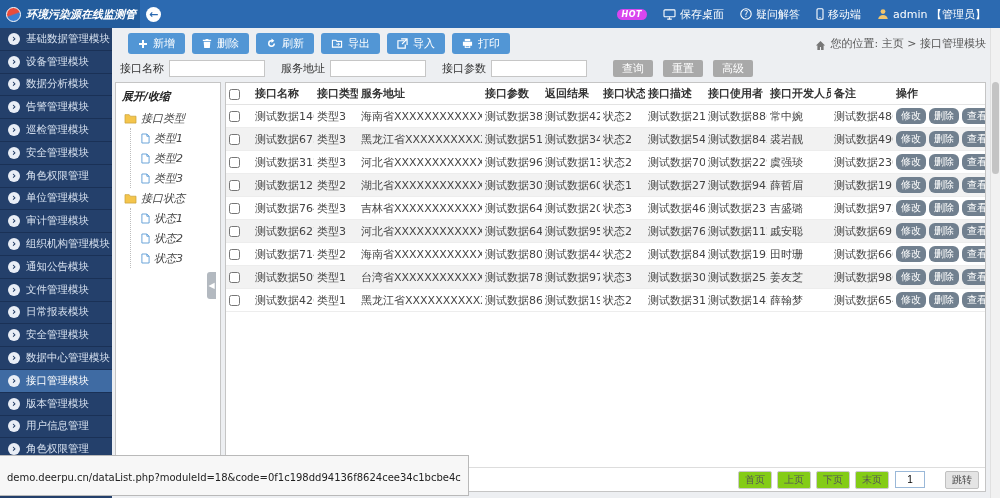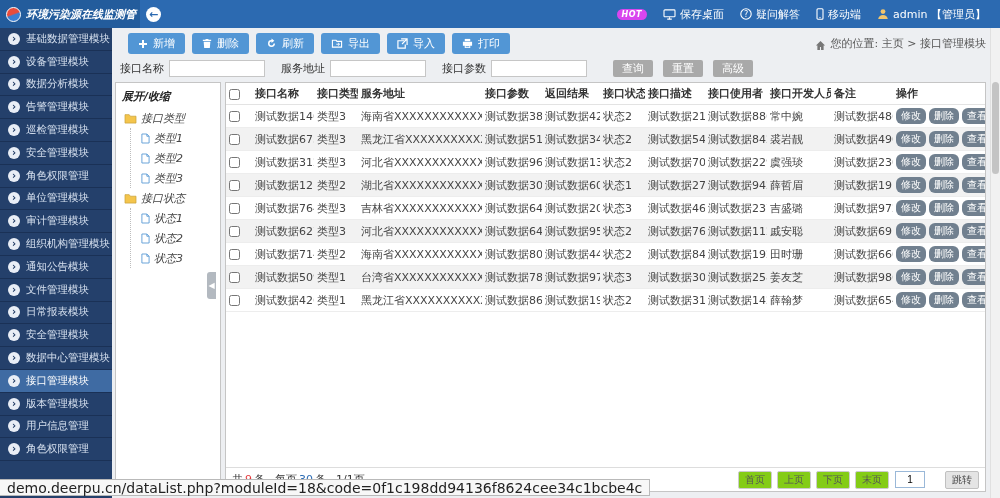--- a/index.html
+++ b/index.html
@@ -55,21 +55,21 @@
   .cnt-red{color:#e4393c;margin:0 2px;}
   .cnt-blue{color:#2d6cb4;margin:0 2px;}
   .footer-sep{margin:0 5px;}
   .footer-right{margin-left:auto;display:flex;align-items:center;}
   .pg-btn{background:#84cc16;border:1px solid #ccc;border-radius:2px;font-size:10px;color:#555;padding:1px 6px;margin-left:5px;cursor:pointer;font-family:inherit;}
   .jump-input{width:24px;height:13px;border:1px solid #9ab8d8;font-size:10px;text-align:center;margin-left:6px;}
   .jump-btn{background:#e4e4e4;border:1px solid #c0c0c0;border-radius:2px;font-size:10px;color:#444;padding:1px 6px;margin-left:20px;cursor:pointer;font-family:inherit;}
   
   .v-scroll{position:absolute;top:28px;right:0;bottom:0;width:9px;background:#f1f1f1;border-left:1px solid #e0e0e0;z-index:6;}
   .v-thumb{position:absolute;top:54px;left:1px;width:7px;height:92px;background:#c4c4c4;border-radius:4px;cursor:pointer;}
-  .status-bar{position:absolute;left:0;bottom:2px;height:15px;background:#f7f7f7;border:1px solid #b9b9b9;border-left:none;font-size:14px;color:#222;display:flex;align-items:center;padding:0 7px;z-index:10;white-space:nowrap;}
+  .status-bar{position:absolute;left:0;bottom:2px;height:15px;background:#f7f7f7;border:1px solid #b9b9b9;border-left:none;font-size:10px;color:#222;display:flex;align-items:flex-end;padding:12px 7px;z-index:10;white-space:nowrap;}
   .icon{display:inline-flex;align-items:center;}
 </style>
 </head>
 <body>
 
 <div class="header">
   <div class="brand">
     <span class="logo"></span>
     <span class="app-title">环境污染源在线监测管</span>
   </div>

